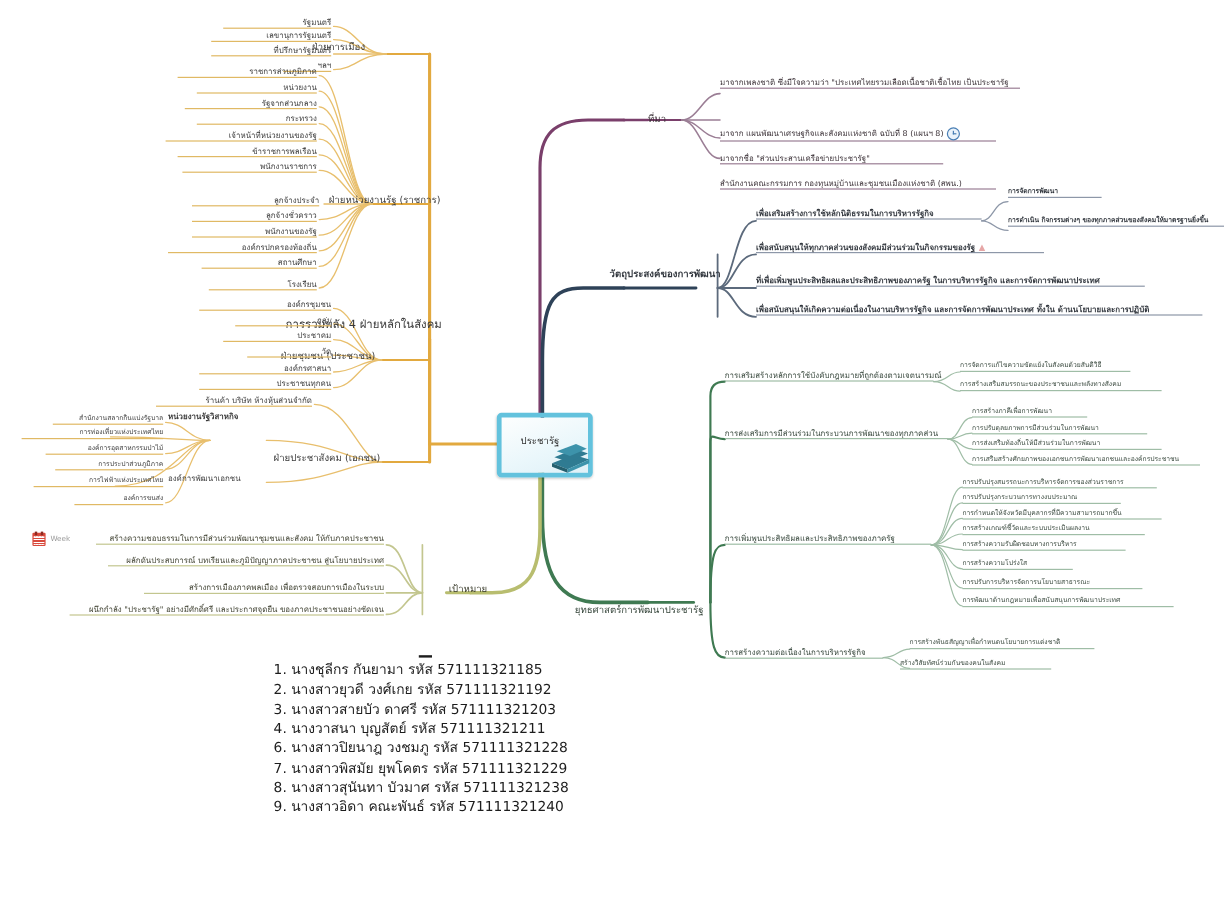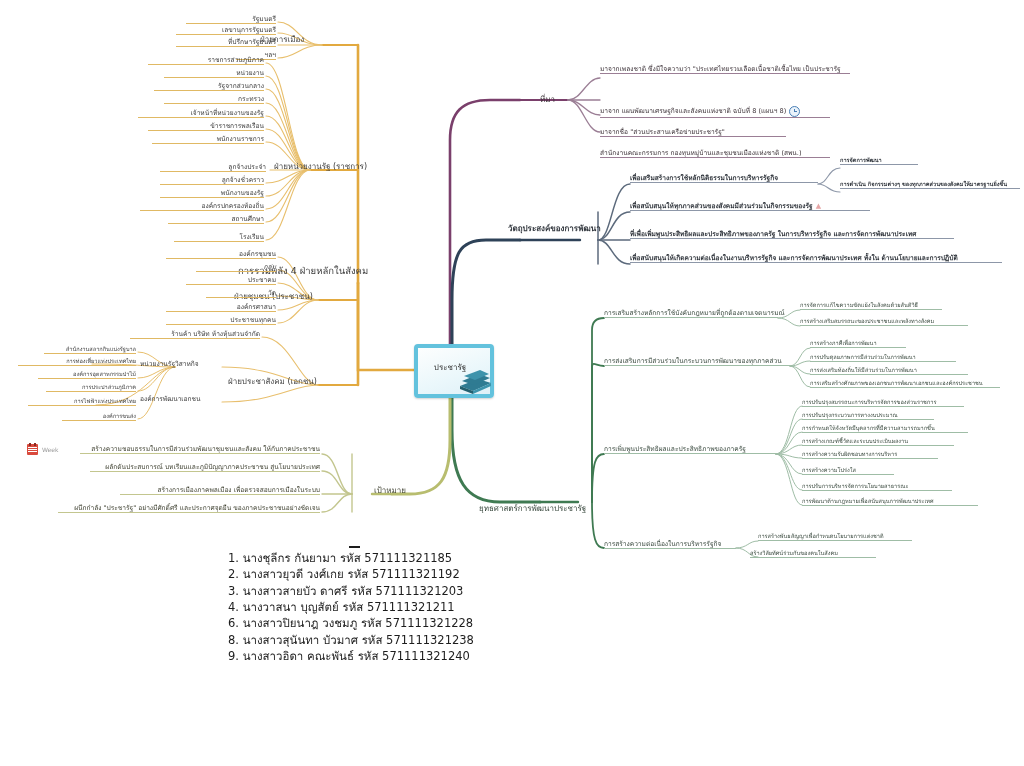--- a/index.html
+++ b/index.html
@@ -226,21 +226,21 @@
   <div class="node s3 c-orange ralign ul-orange" style="left:196px;top:264px;width:80px;font-style:italic;"><span>กลุ่ม</span></div>
   <div class="node s3 c-orange ralign ul-orange" style="left:186px;top:277px;width:90px;"><span>ประชาคม</span></div>
   <div class="node s3 c-orange ralign ul-orange" style="left:206px;top:290px;width:70px;"><span>วัด</span></div>
   <div class="node s3 c-orange ralign ul-orange" style="left:166px;top:304px;width:110px;"><span>องค์กรศาสนา</span></div>
   <div class="node s3 c-orange ralign ul-orange" style="left:166px;top:317px;width:110px;"><span>ประชาชนทุกคน</span></div>
 
   <div class="node s2 c-orange" style="left:226px;top:378px;">
     <span class="lbl">ฝ่ายประชาสังคม (เอกชน)</span>
   </div>
   <div class="node s3 c-orange ralign ul-orange" style="left:130px;top:331px;width:130px;"><span>ร้านค้า บริษัท ห้างหุ้นส่วนจำกัด</span></div>
-  <div class="node s3 c-orange" style="left:140px;top:361px;"><span>หน่วยงานรัฐวิสาหกิจ</span></div>
+  <div class="node s3 c-orange" style="left:140px;top:344px;font-weight:bold;"><span>หน่วยงานรัฐวิสาหกิจ</span></div>
   <div class="node s3 c-orange" style="left:140px;top:396px;"><span>องค์การพัฒนาเอกชน</span></div>
   <div class="node s4 c-orange ralign ul-orange" style="left:44px;top:347px;width:92px;"><span>สำนักงานสลากกินแบ่งรัฐบาล</span></div>
   <div class="node s4 c-orange ralign ul-orange" style="left:18px;top:359px;width:118px;"><span>การท่องเที่ยวแห่งประเทศไทย</span></div>
   <div class="node s4 c-orange ralign ul-orange" style="left:38px;top:372px;width:98px;"><span>องค์การอุตสาหกรรมป่าไม้</span></div>
   <div class="node s4 c-orange ralign ul-orange" style="left:46px;top:385px;width:90px;"><span>การประปาส่วนภูมิภาค</span></div>
   <div class="node s4 c-orange ralign ul-orange" style="left:28px;top:399px;width:108px;"><span>การไฟฟ้าแห่งประเทศไทย</span></div>
   <div class="node s4 c-orange ralign ul-orange" style="left:62px;top:414px;width:74px;"><span>องค์การขนส่ง</span></div>
 
   <div class="node s2 c-purple" style="left:538px;top:96px;">
     <span class="lbl">ที่มา</span>
@@ -300,17 +300,18 @@
   <div class="node s3 c-olive ralign ul-olive" style="left:120px;top:487px;width:200px;"><span>สร้างการเมืองภาคพลเมือง เพื่อตรวจสอบการเมืองในระบบ</span></div>
   <div class="node s3 c-olive ralign ul-olive" style="left:58px;top:505px;width:262px;"><span>ผนึกกำลัง "ประชารัฐ" อย่างมีศักดิ์ศรี และประกาศจุดยืน ของภาคประชาชนอย่างชัดเจน</span></div>
 
   <div id="rtick"></div>
   <div id="roster">
     <div>1. นางชุลีกร  กันยามา  รหัส 571111321185</div>
     <div>2. นางสาวยุวดี  วงศ์เกย  รหัส 571111321192</div>
     <div>3. นางสาวสายบัว  ดาศรี  รหัส 571111321203</div>
     <div>4. นางวาสนา  บุญสัตย์  รหัส  571111321211</div>
     <div>6. นางสาวปิยนาฎ  วงชมภู  รหัส  571111321228</div>
+    <div>7. นางสาวพิสมัย  ยุพโคตร  รหัส  571111321229</div>
     <div>8. นางสาวสุนันทา  บัวมาศ  รหัส  571111321238</div>
     <div>9. นางสาวอิดา  คณะพันธ์  รหัส  571111321240</div>
   </div>
 
 </div>
 
 </body></html>

